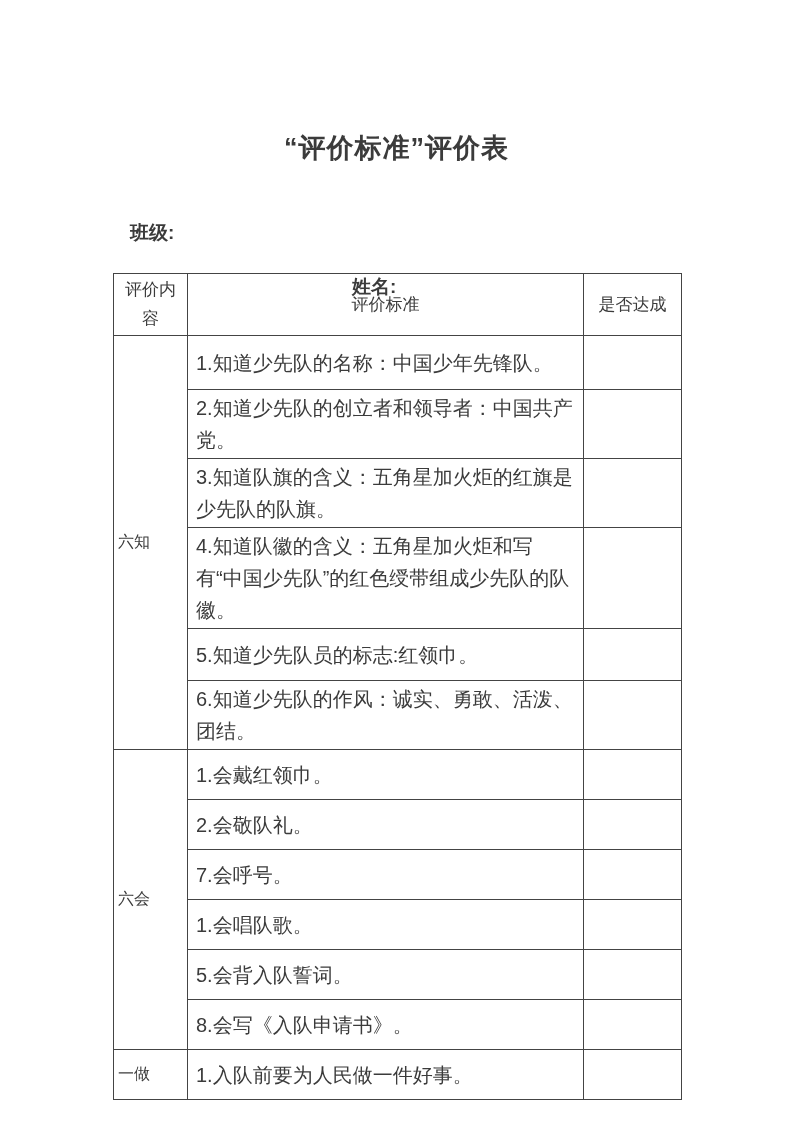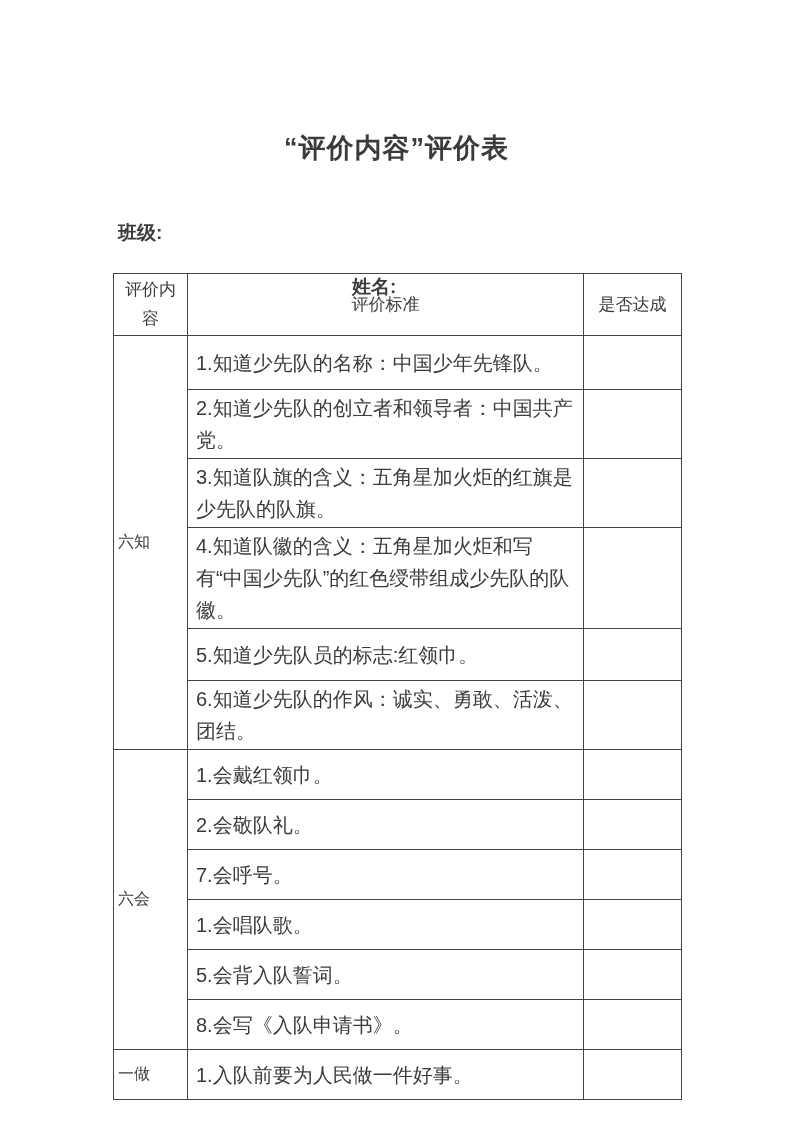--- a/index.html
+++ b/index.html
@@ -31,21 +31,21 @@
     position: absolute;
     top: 220px;
     left: 0;
     width: 100%;
     height: 30px;
     font-size: 19px;
     font-weight: 700;
   }
   .class-label {
     position: absolute;
-    left: 118px;
+    left: 130px;
     top: 0;
   }
   .name-label {
     position: absolute;
     left: 352px;
     top: 6px;
     margin-top: 48px;
   }
   table.eval-table {
     position: absolute;
@@ -87,21 +87,21 @@
   }
   td.achieved-cell {
     padding: 0;
   }
 </style>
 </head>
 <body>
 
 <div class="page">
 
-  <h1 class="title">“评价内容”评价表</h1>
+  <h1 class="title">“评价标准”评价表</h1>
 
   <div class="info-line">
     <span class="class-label">班级:</span>
     <span class="name-label">姓名:</span>
   </div>
 
   <table class="eval-table">
     <colgroup>
       <col class="col-content">
       <col class="col-criteria">

